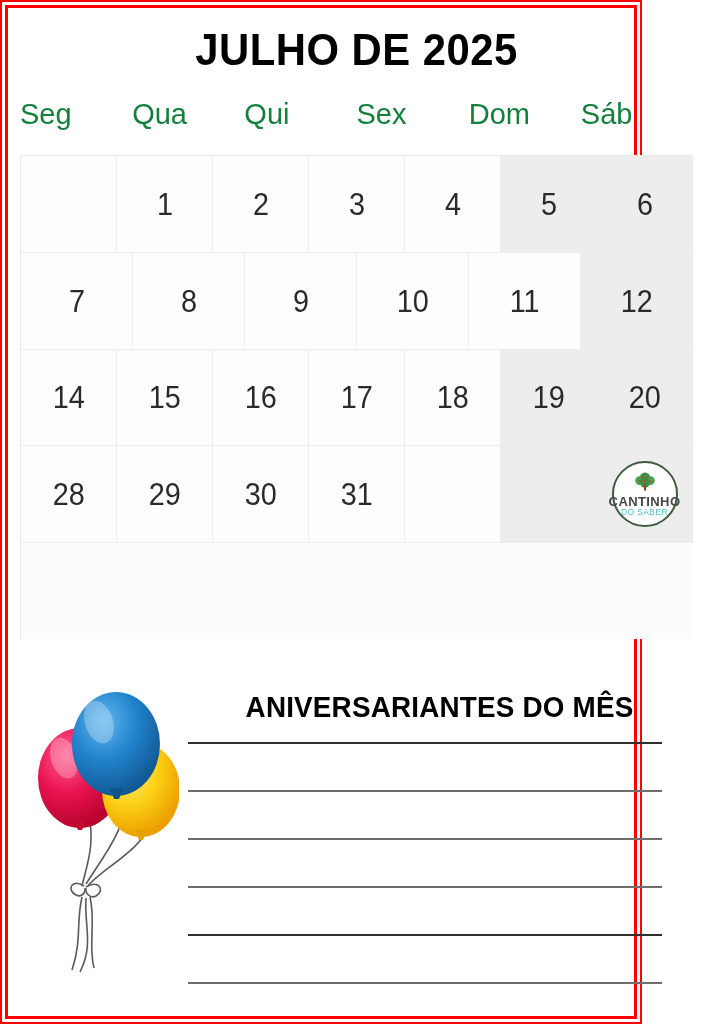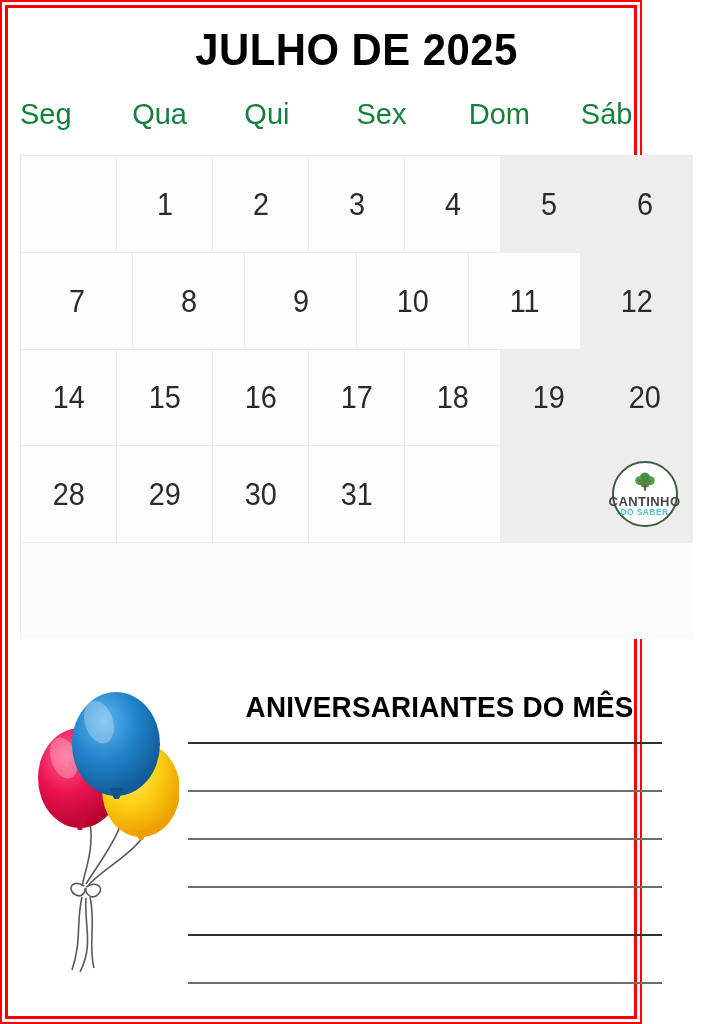--- a/index.html
+++ b/index.html
@@ -126,21 +126,21 @@
   .logo-line1 {
     font-size: 13px;
     font-weight: bold;
     color: #464646;
     letter-spacing: 0.4px;
     line-height: 10px;
     font-family: "Liberation Sans Narrow", "Liberation Sans", sans-serif;
   }
   .logo-line2 {
     font-size: 8.5px;
-    font-weight: bold;
+    font-weight: normal;
     color: #4ec3d9;
     letter-spacing: 0.4px;
     line-height: 10px;
     font-family: "Liberation Sans Narrow", "Liberation Sans", sans-serif;
   }
 
   
   #birthday-title {
     position: absolute;
     left: 180px;

